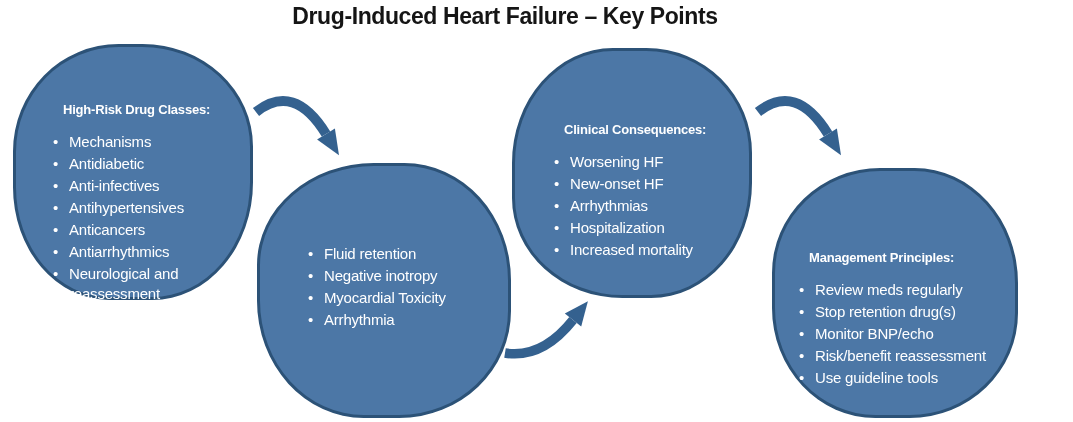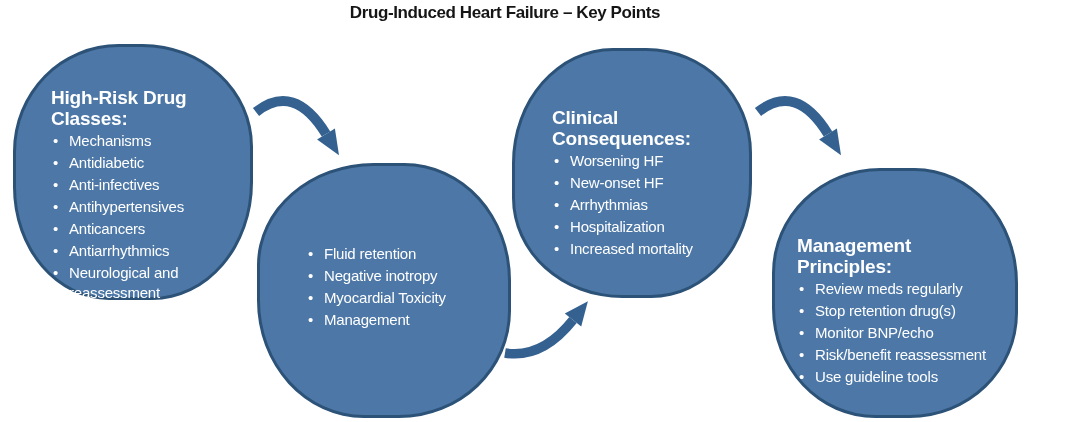--- a/index.html
+++ b/index.html
@@ -13,21 +13,21 @@
   *{box-sizing:border-box;}
   html,body{margin:0;padding:0;}
   body{
     width:1073px;height:422px;position:relative;overflow:hidden;
     background:var(--background);
     font-family:"Liberation Sans", sans-serif;
   }
   .canvas{position:absolute;inset:0;}
   .diagram-title{
     position:absolute;left:0;top:3px;width:1010px;
-    text-align:center;font-size:17px;font-weight:700;
+    text-align:center;font-size:23px;font-weight:700;
     letter-spacing:-0.4px;color:var(--title-text);
   }
   .blob{
     position:absolute;
     background:var(--blob-fill);
     border:3px solid var(--blob-border);
     color:var(--blob-text);
   }
   .blob-1{left:13px;top:44px;width:240px;height:256px;
     padding:40px 14px 0 35px;
@@ -35,21 +35,21 @@
   .blob-2{left:257px;top:163px;width:254px;height:255px;
     padding:76px 14px 0 46px;
     border-radius:46% 42% 44% 42% / 40% 46% 42% 46%;}
   .blob-3{left:512px;top:48px;width:240px;height:250px;
     padding:56px 12px 0 37px;
     border-radius:42% 44% 42% 46% / 46% 42% 46% 40%;}
   .blob-4{left:772px;top:168px;width:246px;height:250px;
     padding:64px 10px 0 22px;
     border-radius:44% 42% 44% 42% / 42% 46% 42% 44%;}
   .blob h2{
-    margin:0;font-size:19px;font-weight:700;
+    margin:12px;font-size:13px;font-weight:700;
     line-height:21px;letter-spacing:-0.2px;
   }
   .blob ul{
     list-style:none;margin:2px 0 0 0;padding:0;
     font-size:15px;line-height:20px;letter-spacing:-0.2px;
   }
   .blob li{display:flex;gap:9px;margin-top:2px;}
   .blob li .dot{flex:0 0 auto;width:9px;text-align:center;}
   .blob li .li-text{flex:1 1 auto;}
   .arrow{position:absolute;overflow:visible;}
@@ -112,21 +112,21 @@
       <li>
           <span class="dot">•</span>
           <span class="li-text">Negative inotropy</span>
         </li>
       <li>
           <span class="dot">•</span>
           <span class="li-text">Myocardial Toxicity</span>
         </li>
       <li>
           <span class="dot">•</span>
-          <span class="li-text">Management</span>
+          <span class="li-text">Arrhythmia</span>
         </li>
     </ul>
   </div>
 
   <svg class="arrow arrow-up" style="left:497px;top:296px;" width="95" height="66" viewBox="0 0 95 66">
     <path d="M8,57 Q45,63 76,24"></path>
     <polygon points="84.2,30.5 90.9,5.3 67.8,17.5"></polygon>
   </svg>
 
   <div class="blob blob-3">

